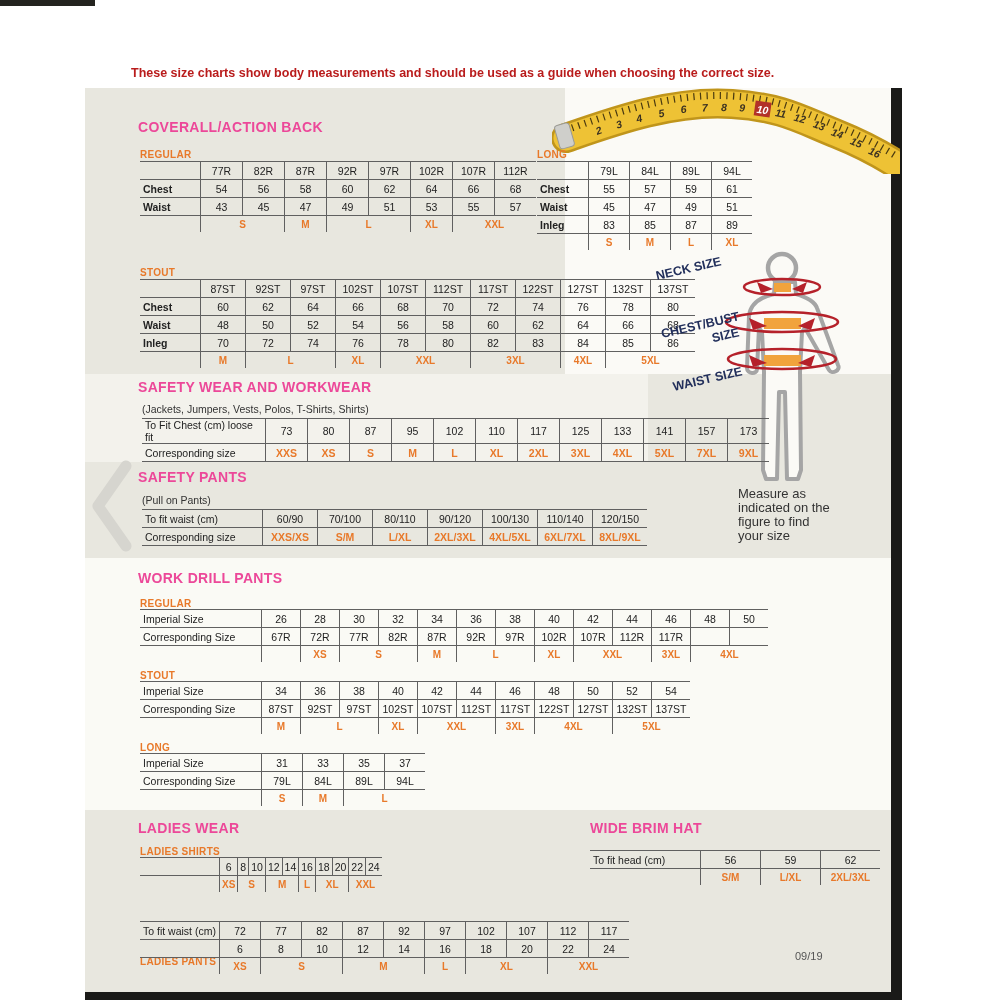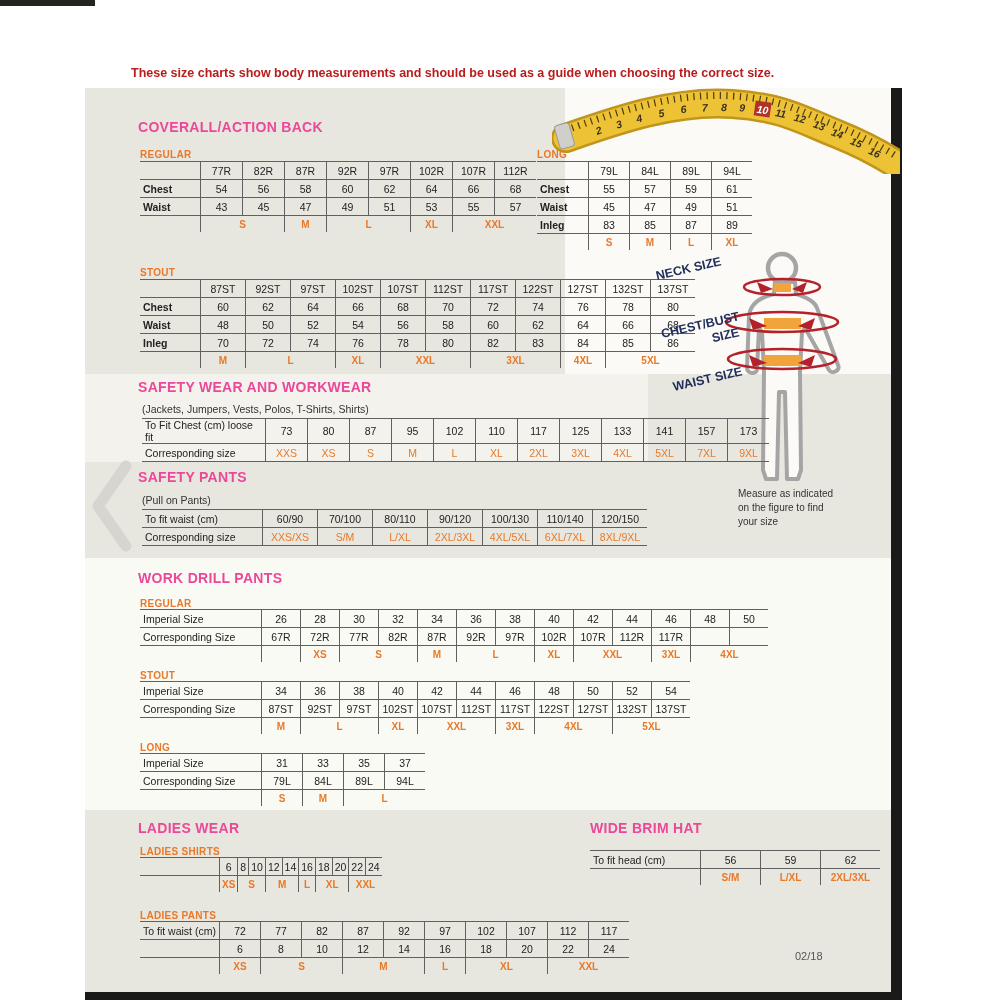--- a/index.html
+++ b/index.html
@@ -18,30 +18,30 @@
   .edge-right{left:891px;top:88px;width:11px;height:912px;background:#1a1a18;}
   .edge-bottom{left:85px;top:992px;width:817px;height:8px;background:#1a1a18;}
   .edge-topleft{left:0;top:0;width:95px;height:6px;background:#23231f;}
   
   .title{left:130px;top:24px;font-size:37px;font-weight:700;letter-spacing:-0.5px;color:#222f5b;}
   .subtitle{left:131px;top:66px;font-size:12.5px;font-weight:700;color:#b91c1c;}
   .h2{font-size:14px;font-weight:700;letter-spacing:0.3px;color:#ec4899;}
   .sublabel{font-size:10px;font-weight:700;letter-spacing:0.3px;color:#e8792a;}
   .note{font-size:10.5px;color:#333;}
   .footer{left:795px;top:950px;font-size:11px;color:#555;}
-  .caption{left:738px;top:487px;width:100px;font-size:10px;line-height:14px;color:#333;}
+  .caption{left:738px;top:487px;width:100px;font-size:13px;line-height:14px;color:#333;}
   
   table.tbl{border-collapse:collapse;font-family:"Liberation Sans",sans-serif;
             font-size:10.5px;color:#222;}
   table.tbl td{border:1px solid #606060;text-align:center;height:17px;padding:0 2px;}
   table.tbl tr td:first-child{border-left:none;}
   table.tbl tr td:last-child{border-right:none;}
   table.tbl td.lbl{text-align:left;padding-left:3px;}
   .blbl td.lbl{font-weight:700;}
-  table.tbl tr.orange td:not(.lbl){color:#e8792a;font-weight:400;margin-top:16px;}
+  table.tbl tr.orange td:not(.lbl){color:#e8792a;font-weight:700;margin-top:16px;}
   table.tbl tr.sizes td{border-bottom:none;color:#e8792a;font-weight:700;font-size:10px;height:16px;}
   table.tbl tr.sizes td.slbl{border:none;}
 </style>
 </head>
 <body>
 
 <div id="canvas">
 
   <div class="abs sheet"></div>
   <div class="abs band-top-white"></div>
@@ -501,21 +501,21 @@
             <td colspan="1">XS</td>
             <td colspan="2">S</td>
             <td colspan="2">M</td>
             <td colspan="1">L</td>
             <td colspan="2">XL</td>
             <td colspan="2">XXL</td>
           </tr>
         </tbody>
       </table>
     </div>
-  <div class="abs sublabel" style="left:140px;top:910px;text-align:right;">LADIES PANTS</div>
+  <div class="abs sublabel" style="left:140px;top:956px;text-align:right;">LADIES PANTS</div>
   <div class="abs" style="left:140px;top:921px;">
       <table class="tbl">
         <tbody>
           <tr>
             <td class="lbl" style="width: 74px;">To fit waist (cm)</td>
             <td style="width: 36px;">72</td>
             <td style="width: 36px;">77</td>
             <td style="width: 36px;">82</td>
             <td style="width: 36px;">87</td>
             <td style="width: 36px;">92</td>
@@ -564,14 +564,14 @@
           <tr class="sizes">
             <td class="slbl"></td>
             <td colspan="1">S/M</td>
             <td colspan="1">L/XL</td>
             <td colspan="1">2XL/3XL</td>
           </tr>
         </tbody>
       </table>
     </div>
 
-  <div class="abs footer">02/18</div>
+  <div class="abs footer">09/19</div>
 </div>
 
 </body></html>

